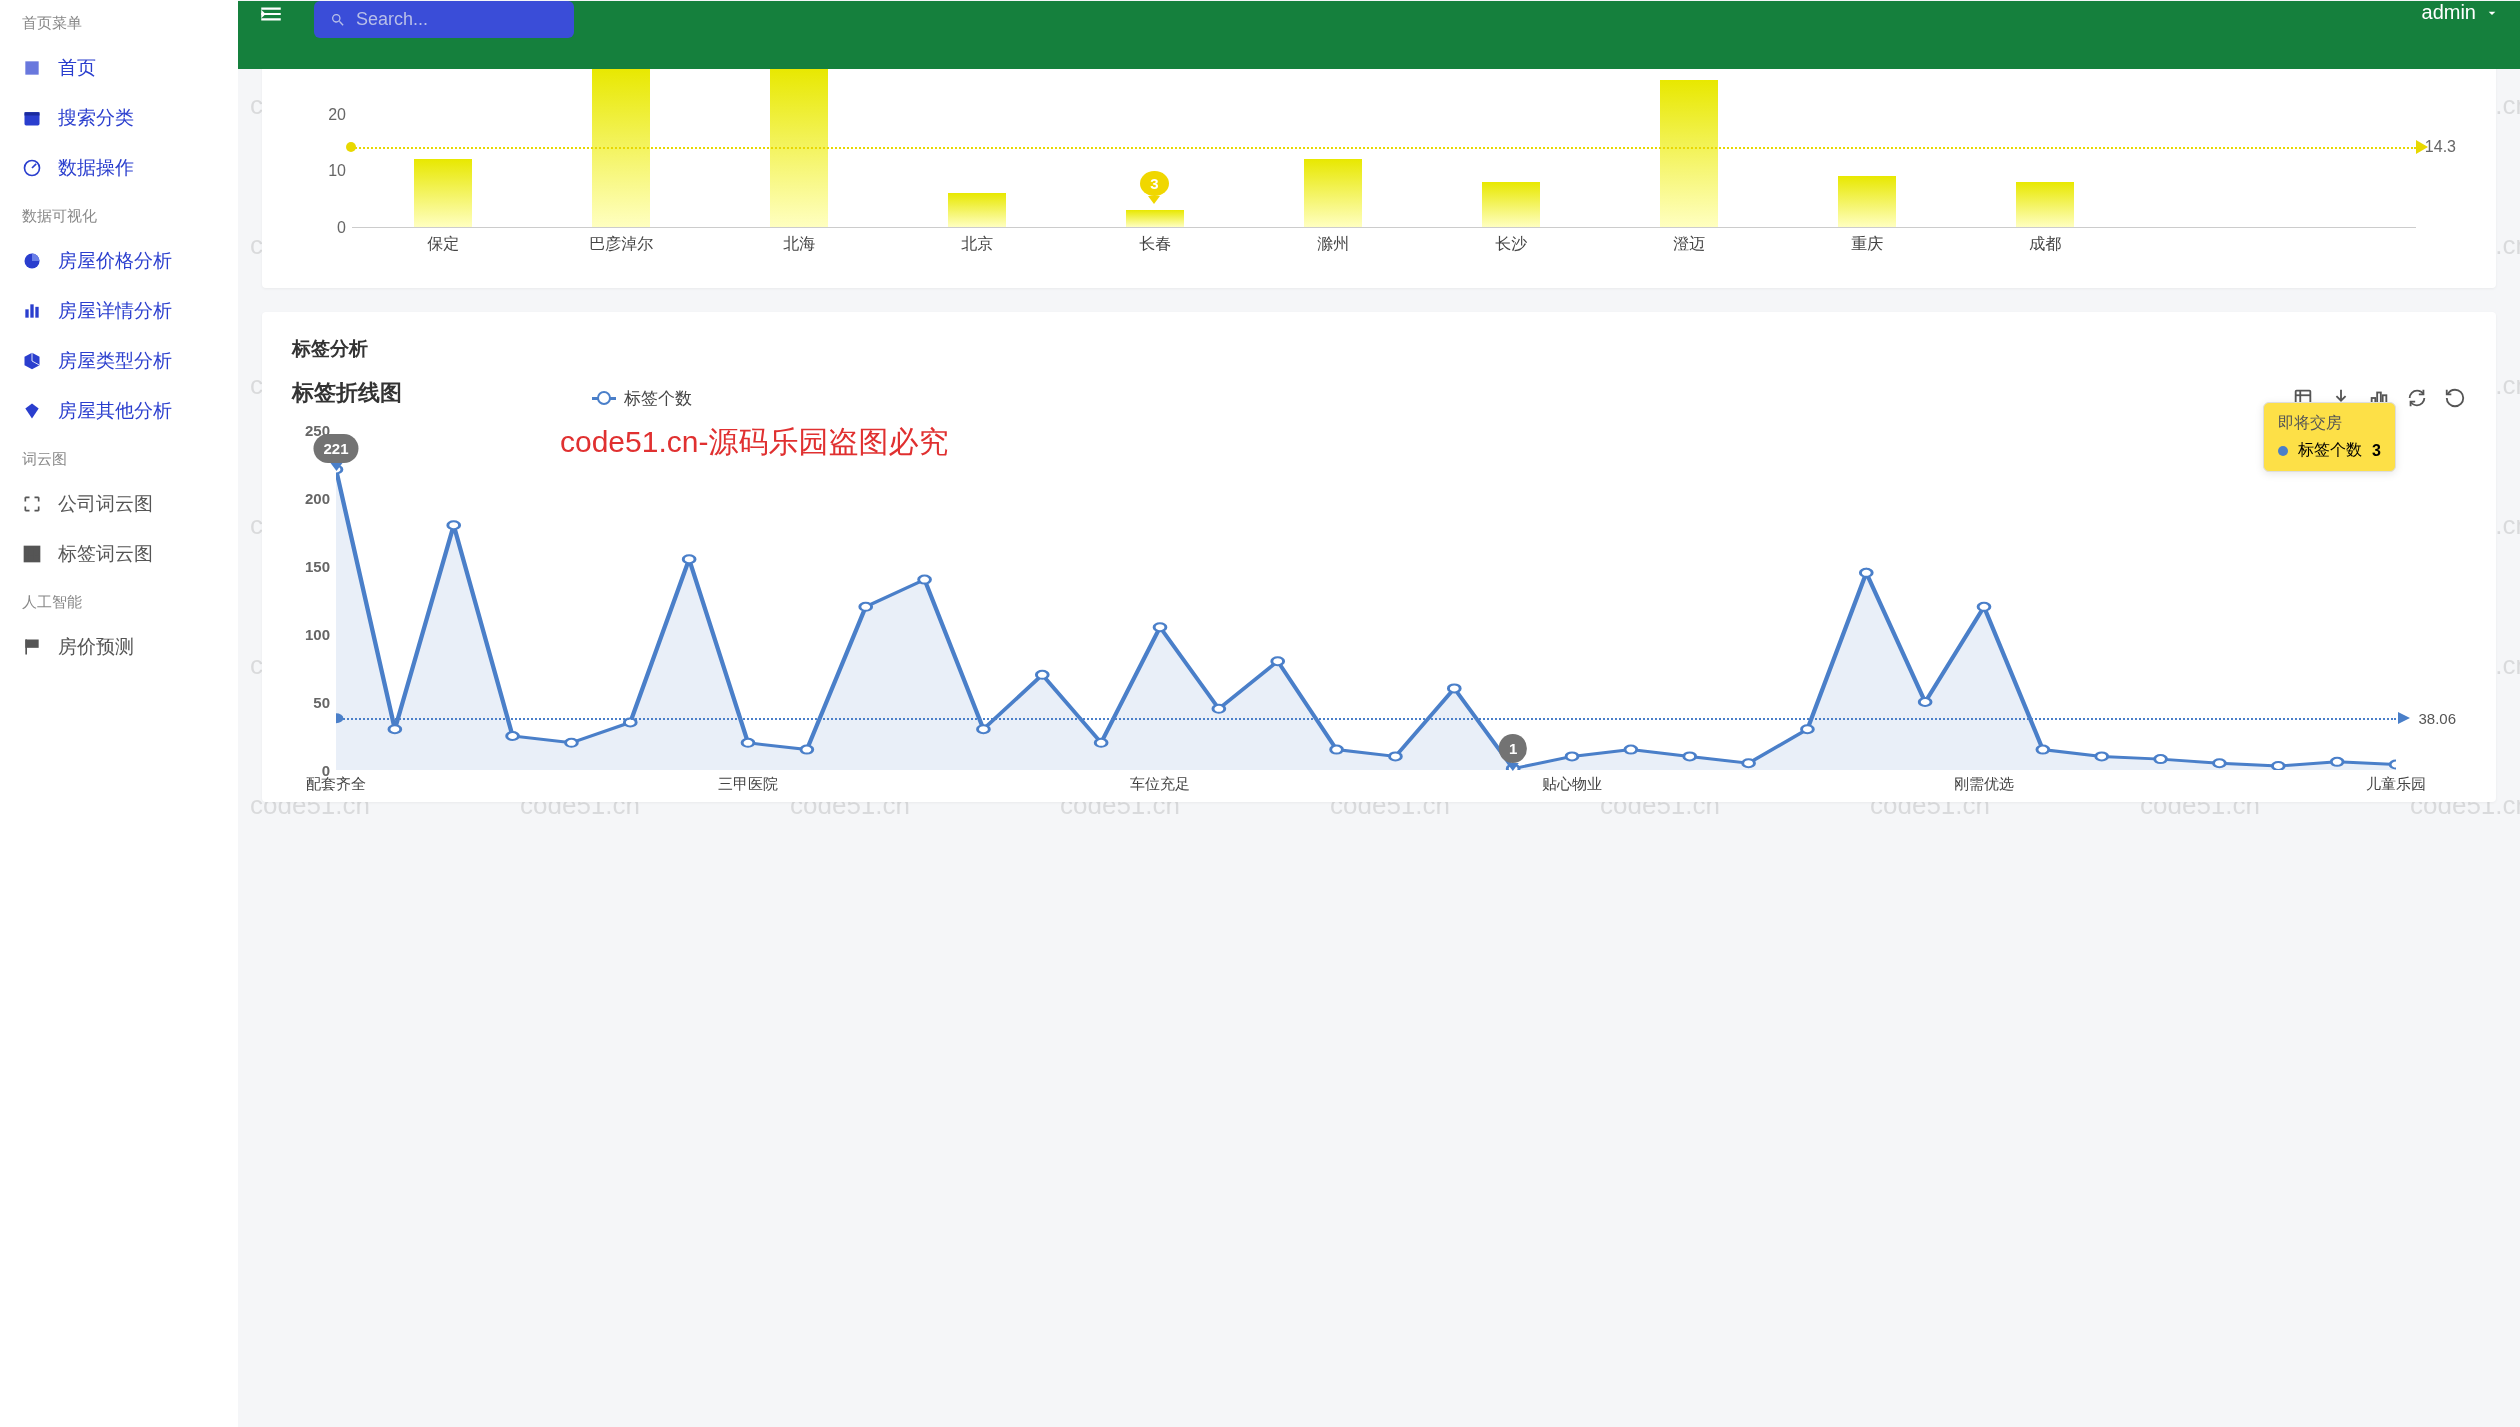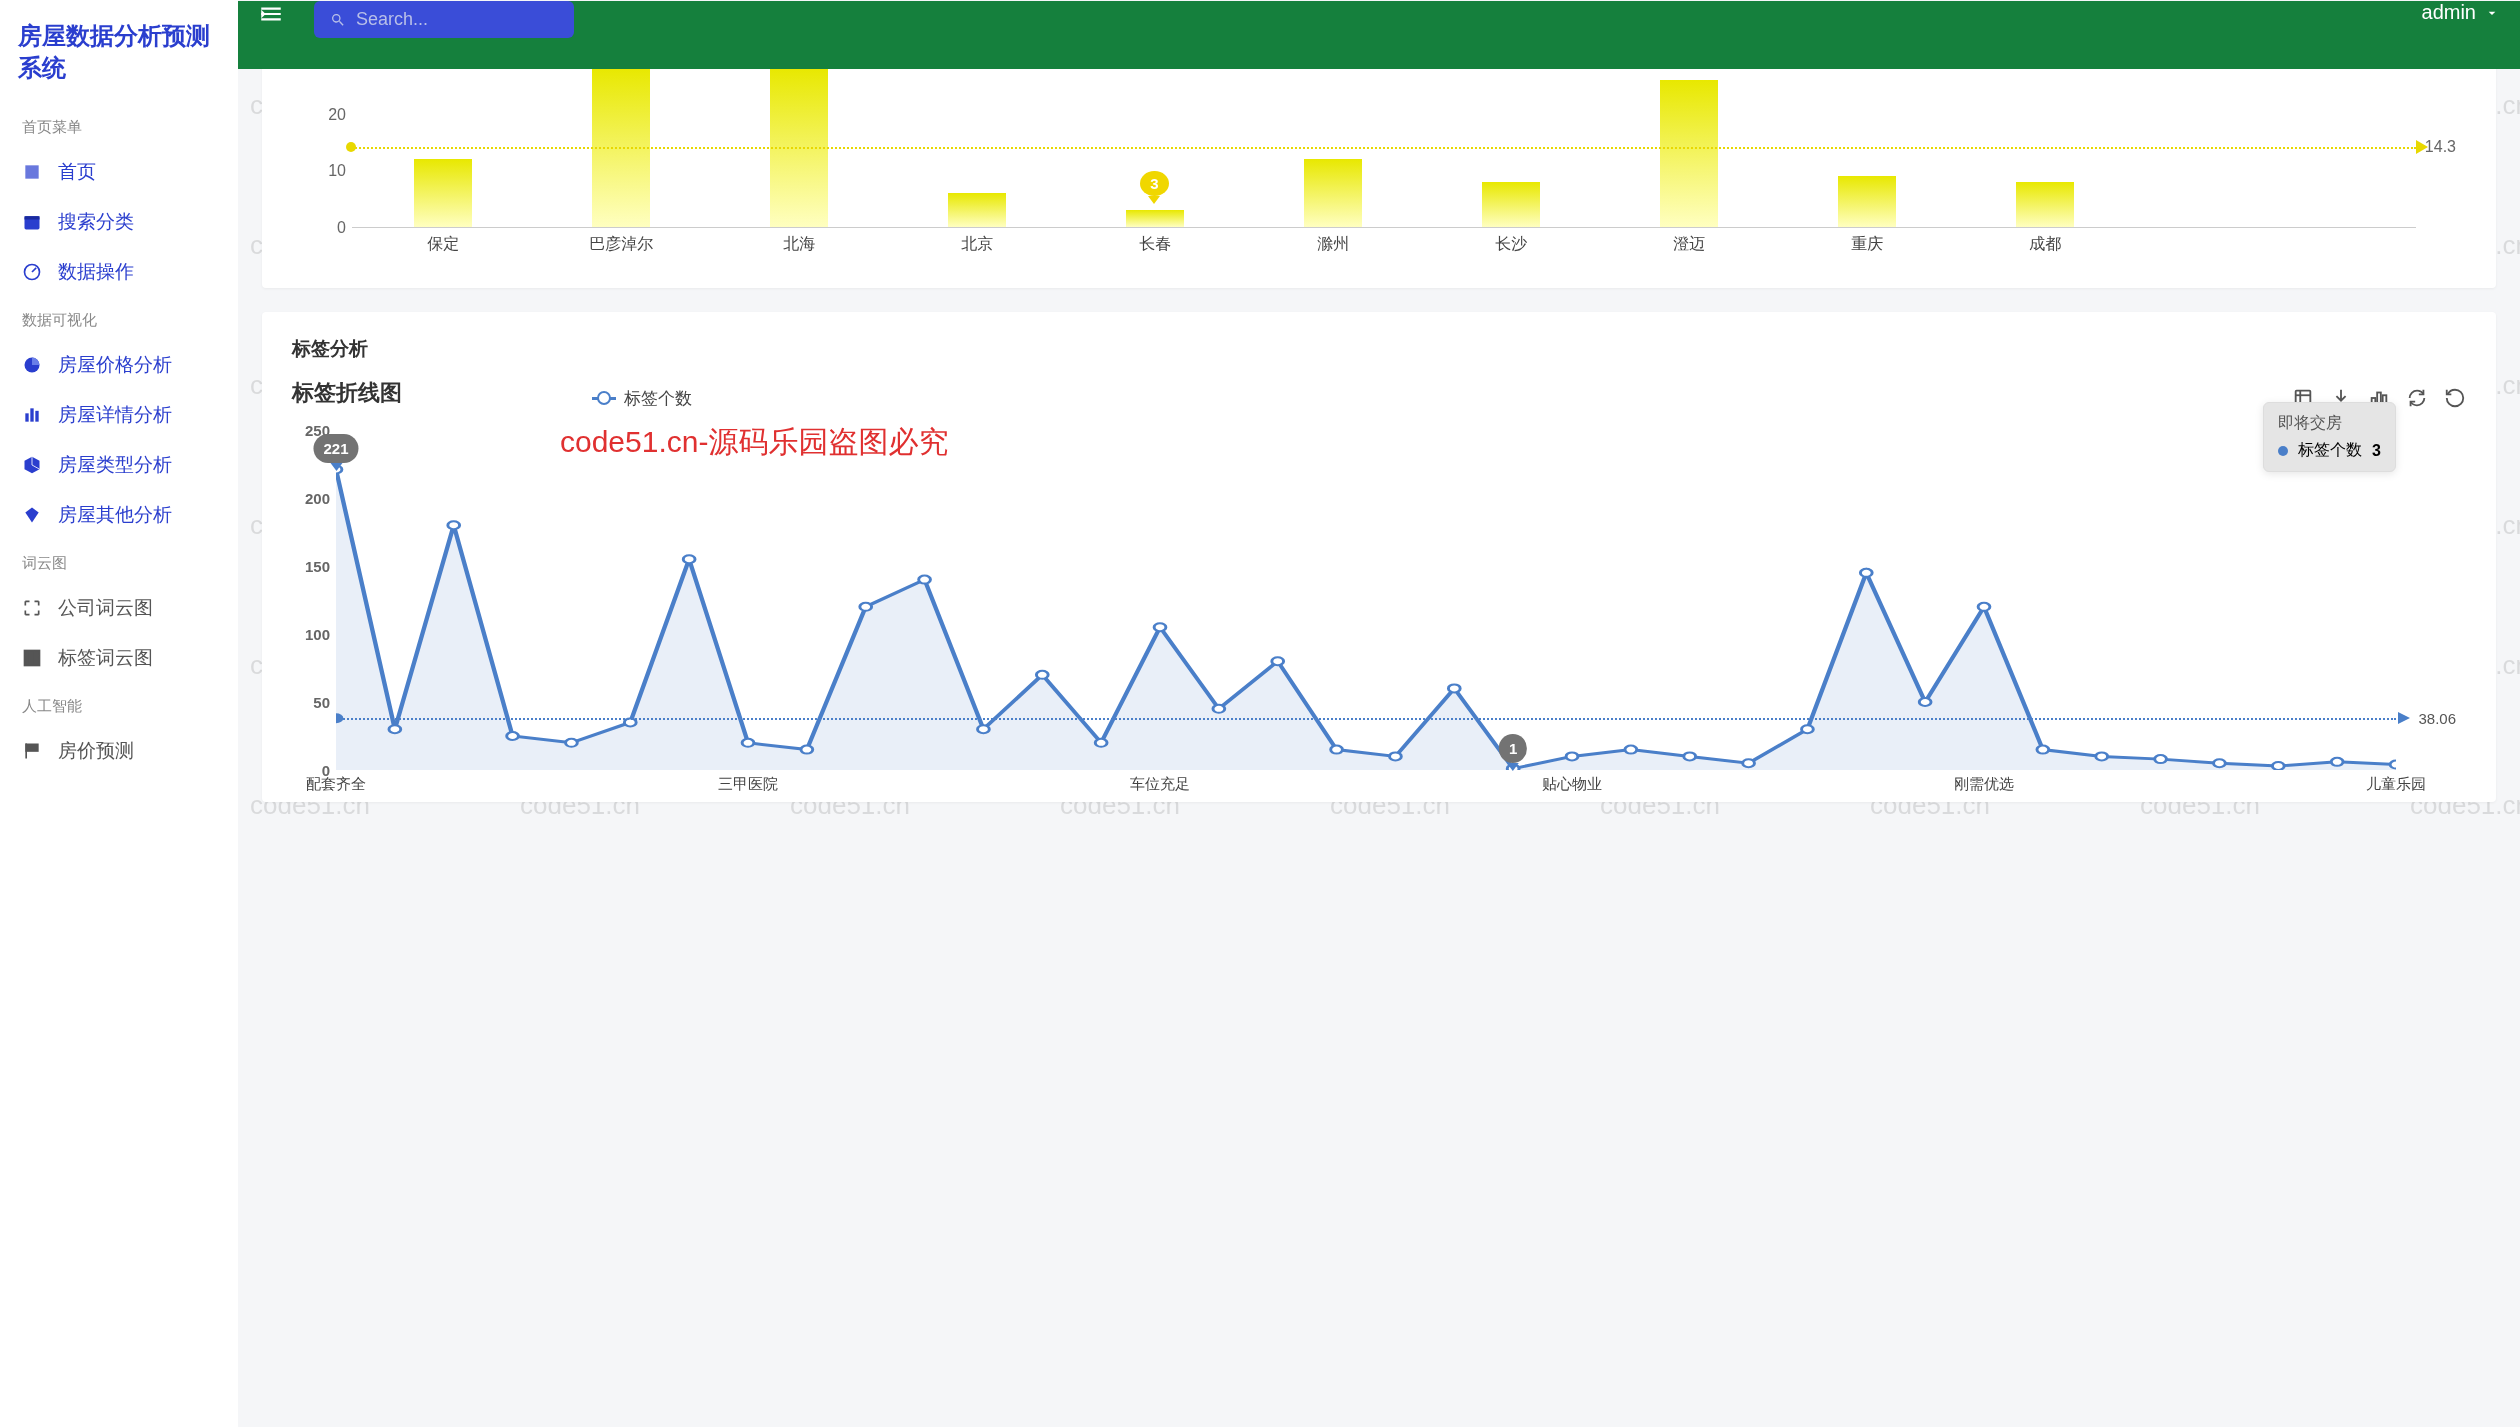--- a/index.html
+++ b/index.html
@@ -70,21 +70,21 @@
 .line-yaxis { position: absolute; left: 0; top: 0; bottom: 30px; width: 44px; }
 .line-ytick { position: absolute; right: 6px; font-size: 15px; color: #666; transform: translateY(-50%); font-weight: bold; }
 .line-plot { position: absolute; left: 44px; right: 70px; top: 0; bottom: 30px; }
 .line-plot svg { width: 100%; height: 100%; }
 .line-xlabel { position: absolute; bottom: -24px; font-size: 15px; color: #444; transform: translateX(-50%); white-space: nowrap; }
 .line-avg { position: absolute; left: 44px; right: 70px; border-top: 2px dotted #4a7fc9; }
 .line-avg-label { position: absolute; right: 10px; font-size: 15px; color: #555; transform: translateY(-50%); }
 .line-avg-arrow { position: absolute; right: 56px; width: 0; height: 0; border-left: 12px solid #4a7fc9; border-top: 6px solid transparent; border-bottom: 6px solid transparent; transform: translateY(-50%); }
 .line-marker { position: absolute; background: #737373; color: #fff; font-size: 15px; font-weight: bold; padding: 6px 10px; border-radius: 16px; transform: translate(-50%,-100%); }
 .line-marker::after { content: ''; position: absolute; bottom: -8px; left: 50%; transform: translateX(-50%); border-top: 8px solid #4a7fc9; border-left: 6px solid transparent; border-right: 6px solid transparent; }
-.line-tooltip { position: absolute; background: #e5e5e5; border: 1px solid #ddd; border-radius: 6px; padding: 10px 14px; font-size: 16px; box-shadow: 0 2px 8px rgba(0,0,0,0.1); }
+.line-tooltip { position: absolute; background: #fde047; border: 1px solid #ddd; border-radius: 6px; padding: 10px 14px; font-size: 16px; box-shadow: 0 2px 8px rgba(0,0,0,0.1); }
 .line-tooltip .tt-title { color: #555; margin-bottom: 6px; }
 .line-tooltip .tt-row { display: flex; align-items: center; gap: 10px; }
 .line-tooltip .tt-dot { width: 10px; height: 10px; border-radius: 50%; background: #4a7fc9; }
 .line-tooltip .tt-val { margin-left: auto; font-weight: bold; }
 </style>
 </head>
 <body>
 
 <div class="header">
   <span class="toggle">
@@ -101,21 +101,20 @@
   </div>
   <div class="user">
     <span>admin</span>
     <svg viewBox="0 0 24 24">
         <path d="M7 10l5 5 5-5z"></path>
       </svg>
   </div>
 </div>
 
 <div class="sidebar">
-  <div class="brand">房屋数据分析预测系统</div>
   <div id="sidebar-content">
       <div class="section-title">首页菜单</div>
       <div class="nav-item">
         <span class="nav-icon">
           <svg viewBox="0 0 24 24">
             <rect x="4" y="4" width="16" height="16" fill="#2a3ece" opacity="0.7"></rect>
           </svg>
         </span>
         <span>首页</span>
       </div>

